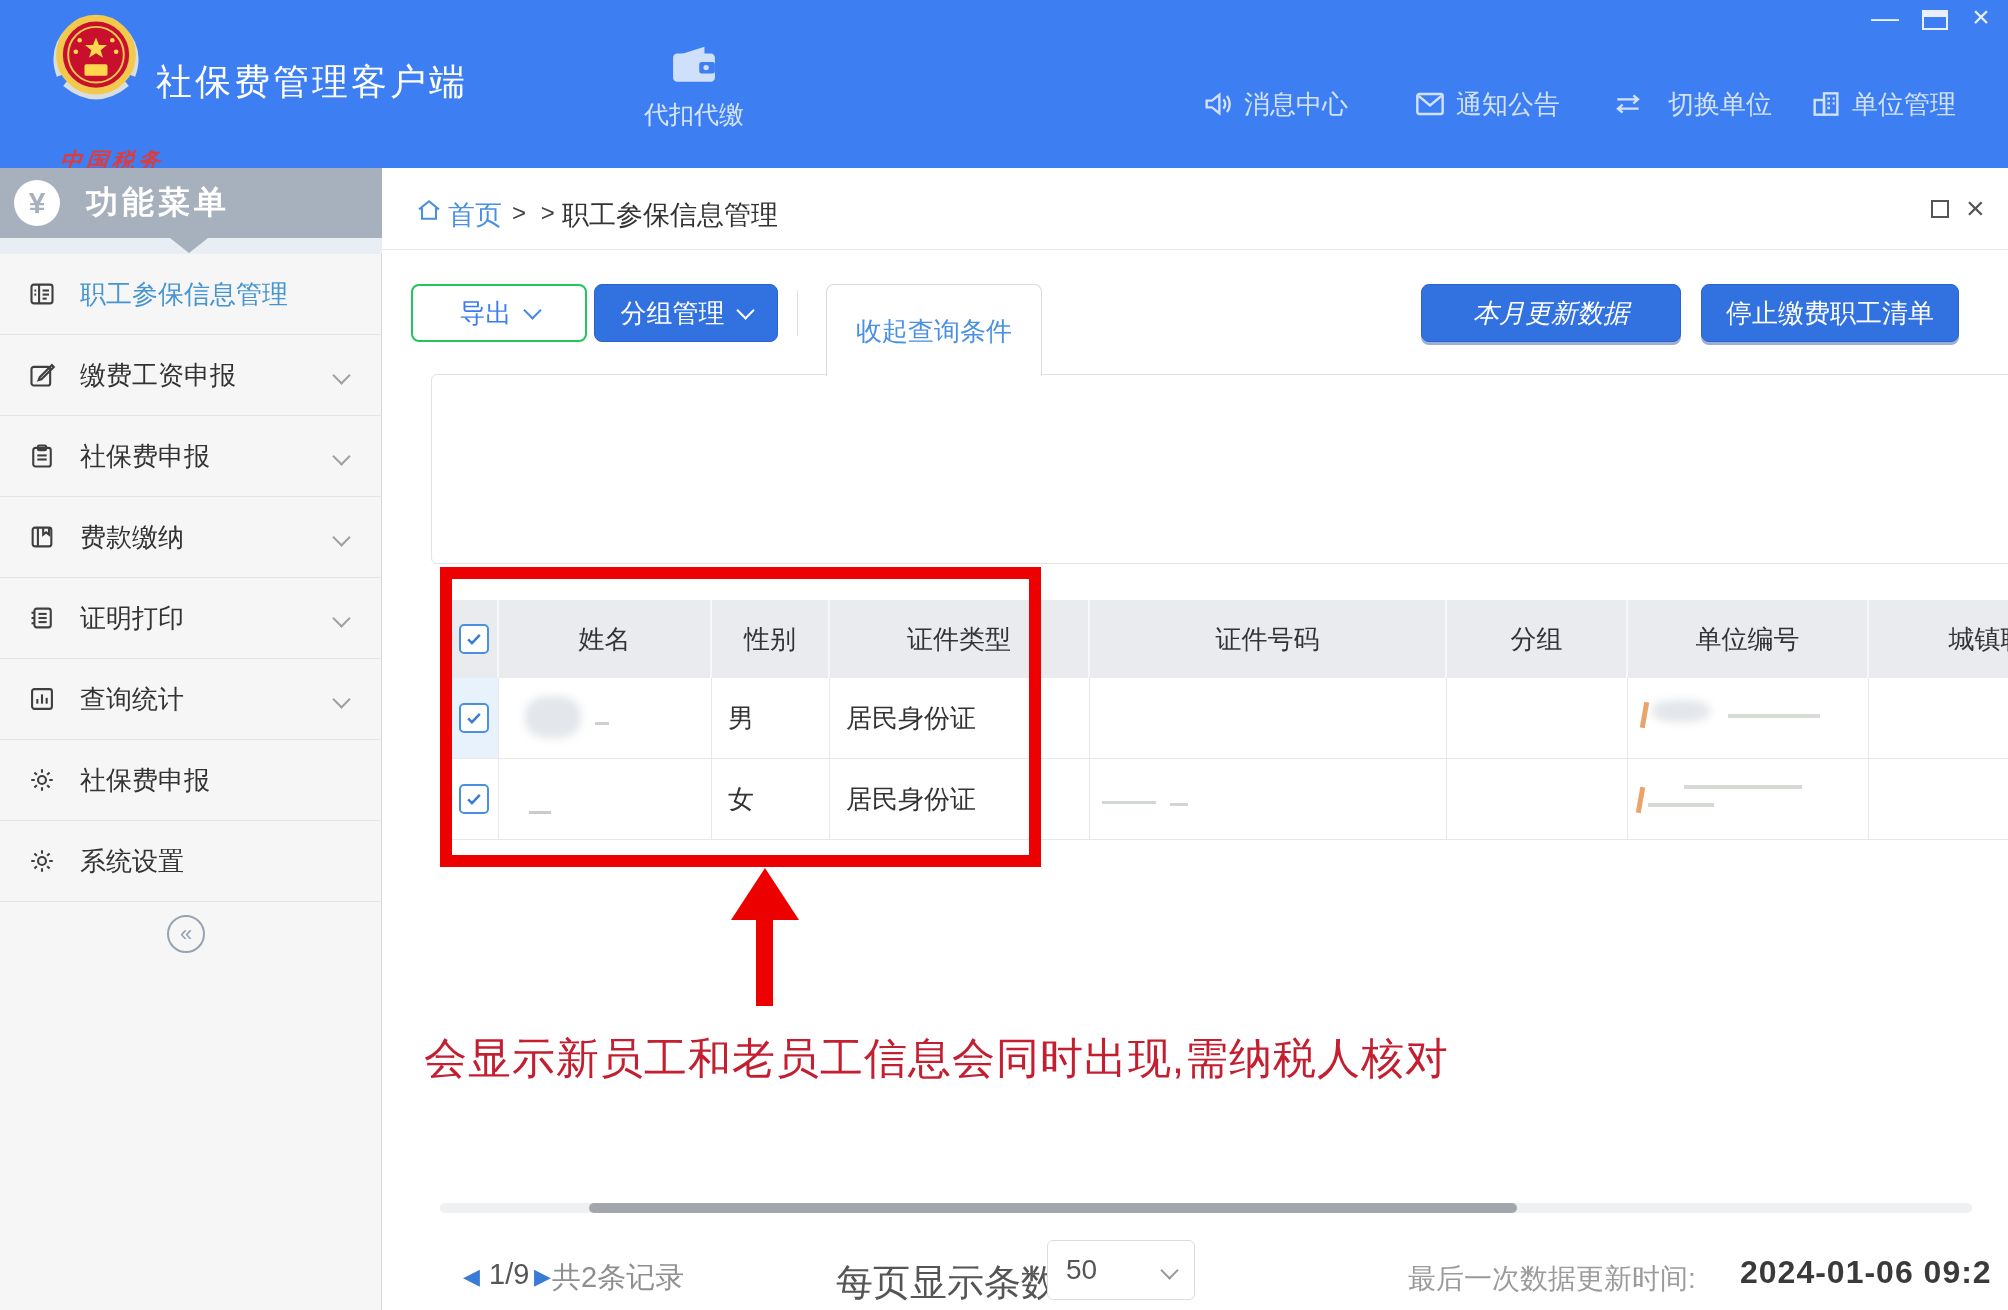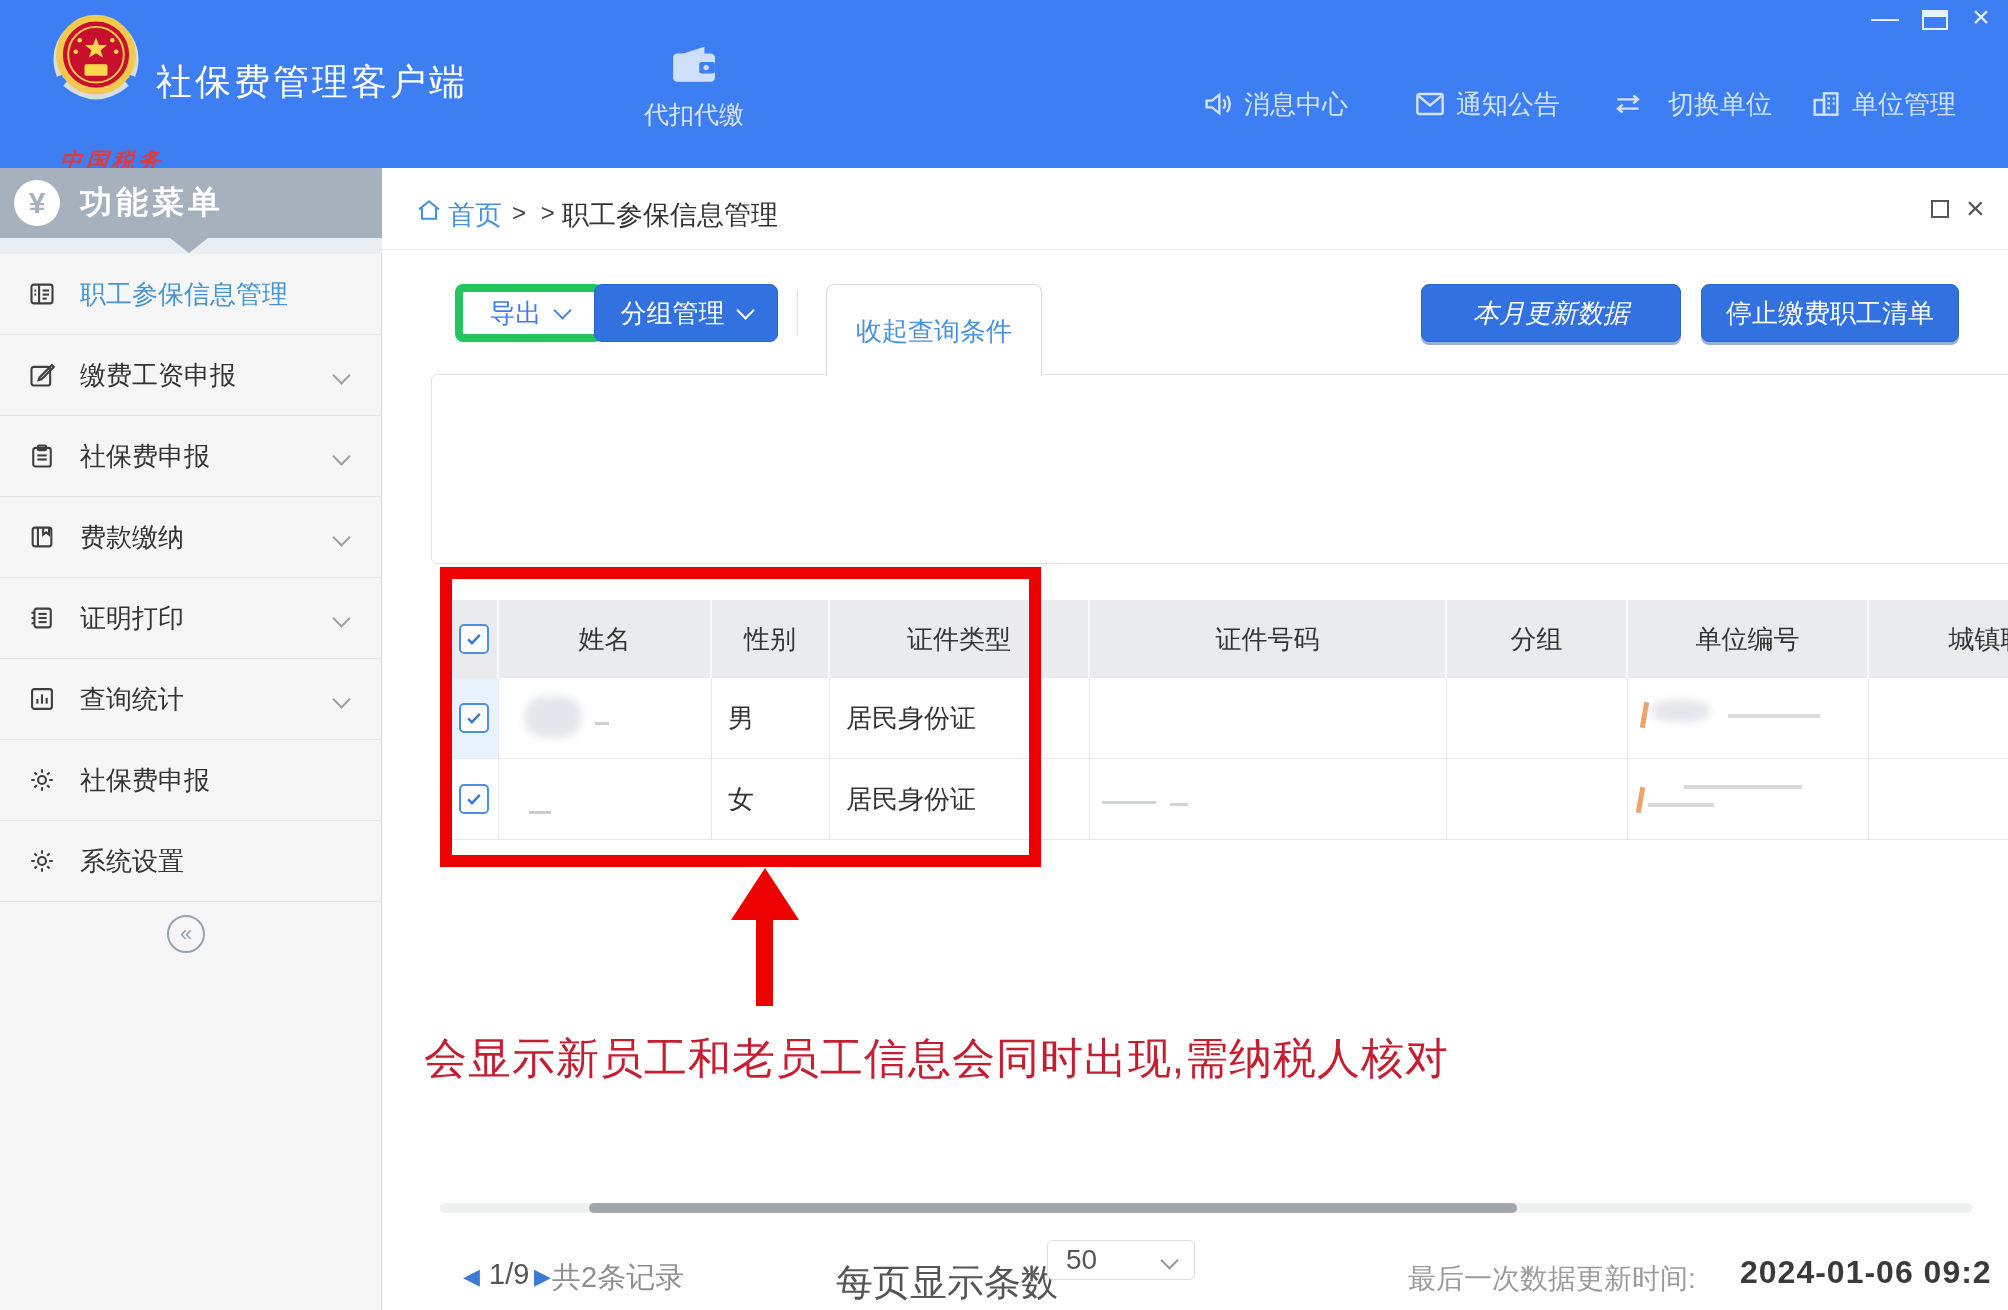--- a/index.html
+++ b/index.html
@@ -16,21 +16,21 @@
   .hdr-tab{left:624px;top:40px;width:140px;text-align:center;color:#d6e4fd;}
   .hdr-tab .lbl{margin-top:8px;font-size:25px;}
   .hmenu{display:flex;align-items:center;gap:10px;color:#d3e2fc;font-size:26px;top:86px;height:36px;}
   .win-ctl{color:#e8f0fe;}
 
   
   #sidebar{left:0;top:168px;width:382px;height:1142px;background:#f6f6f7;border-right:1px solid #d8d8d8;box-sizing:border-box;}
   #sb-head{left:0;top:168px;width:382px;height:70px;background:#a6b1bd;display:flex;align-items:center;}
   #sb-yen{width:46px;height:46px;margin-left:14px;border-radius:50%;background:#fff;color:#a6b1bd;
           font-size:30px;font-weight:bold;display:flex;align-items:center;justify-content:center;}
-  #sb-title{margin-left:20px;color:#fff;font-size:32px;font-weight:bold;letter-spacing:4px;}
+  #sb-title{margin-left:26px;color:#fff;font-size:32px;font-weight:bold;letter-spacing:4px;}
   #sb-strip{left:0;top:238px;width:382px;height:16px;background:#e9eef5;}
   #sb-notch{left:170px;top:238px;width:0;height:0;border-left:19px solid transparent;
             border-right:19px solid transparent;border-top:15px solid #a6b1bd;}
   #sb-menu{left:0;top:254px;width:382px;}
   .sb-item{height:80px;display:flex;align-items:center;border-bottom:1px solid #e4e4e4;color:#3f3f3f;cursor:pointer;}
   .sb-item .ic{margin-left:28px;}
   .sb-item .txt{margin-left:24px;font-size:26px;color:#333;}
   .sb-item.active .txt{color:#4695d1;}
   .sb-item .chev{margin-left:auto;margin-right:34px;color:#a0a0a0;}
   .chev{width:11px;height:11px;border-right:2px solid currentColor;border-bottom:2px solid currentColor;
@@ -43,21 +43,21 @@
   #crumb-home-ic{left:415px;top:196px;color:#4a90e2;}
   #crumb-home{left:448px;top:197px;font-size:27px;color:#4a90e2;}
   #crumb-sep{left:512px;top:199px;font-size:24px;color:#444;letter-spacing:4px;}
   #crumb-cur{left:562px;top:197px;font-size:27px;color:#333;}
   #crumb-restore{left:1931px;top:200px;width:14px;height:14px;border:2px solid #555;}
   #crumb-close{left:1966px;top:190px;font-size:32px;color:#555;}
 
   
   .btn{position:absolute;height:58px;border-radius:8px;font-size:26px;display:flex;align-items:center;
        justify-content:center;gap:14px;cursor:pointer;box-sizing:border-box;}
-  #btn-export{left:455px;top:284px;width:148px;background:#fff;border:8px solid #22c55e;color:#3d7bf0;}
+  #btn-export{left:411px;top:284px;width:176px;background:#fff;border:2px solid #22c55e;color:#3d7bf0;}
   #btn-group{left:594px;top:284px;width:184px;background:#3271e0;color:#fff;border:1px solid #2c63c8;}
   #tb-divider{left:797px;top:290px;width:1px;height:46px;background:#e0e0e0;}
   #tab-collapse{left:826px;top:284px;width:216px;height:92px;background:#fff;border:1px solid #dcdcdc;
                 border-bottom:none;border-radius:8px 8px 0 0;z-index:3;box-sizing:border-box;text-align:center;}
   #tab-collapse .t{margin-top:29px;font-size:26px;color:#4a90e2;}
   #btn-update{left:1421px;top:284px;width:260px;background:#3271e0;color:#fff;border:1px solid #2c63c8;
               box-shadow:0 3px 0 rgba(33,77,166,.45);font-style:italic;}
   #btn-stop{left:1701px;top:284px;width:258px;background:#3271e0;color:#fff;border:1px solid #2c63c8;
             box-shadow:0 3px 0 rgba(33,77,166,.45);}
 
@@ -103,21 +103,21 @@
   #red-note{left:424px;top:1030px;font-size:43px;color:#c41f30;font-weight:500;letter-spacing:1px;}
 
   
   #hscroll-track{left:440px;top:1203px;width:1532px;height:10px;background:#eef0f2;border-radius:5px;}
   #hscroll-thumb{left:589px;top:1203px;width:928px;height:10px;background:#a2a7ad;border-radius:5px;}
   #footer{left:382px;top:1248px;width:1626px;height:62px;background:#fff;}
   .pg-arrow{position:absolute;color:#3a7bd5;font-size:22px;top:1264px;}
   #pg-info{left:489px;top:1258px;font-size:29px;color:#555;}
   #pg-total{left:552px;top:1258px;font-size:29px;color:#8f8f8f;}
   #pp-label{left:836px;top:1258px;font-size:37px;color:#555;}
-  #pp-select{left:1047px;top:1240px;width:148px;height:40px;border:1px solid #dcdcdc;border-radius:6px;
+  #pp-select{left:1047px;top:1240px;width:148px;height:60px;border:1px solid #dcdcdc;border-radius:6px;
              box-sizing:border-box;display:flex;align-items:center;background:#fff;}
   #pp-select .v{margin-left:18px;font-size:28px;color:#555;}
   #pp-select .q-chev{position:static;margin-left:auto;margin-right:18px;border-color:#9a9a9a;}
   #lu-label{left:1408px;top:1260px;font-size:28px;color:#9b9b9b;}
   #lu-value{left:1740px;top:1254px;font-size:32px;font-weight:bold;color:#3a3a3a;letter-spacing:1px;}
 </style>
 </head>
 <body>
 
 <div id="stage">

